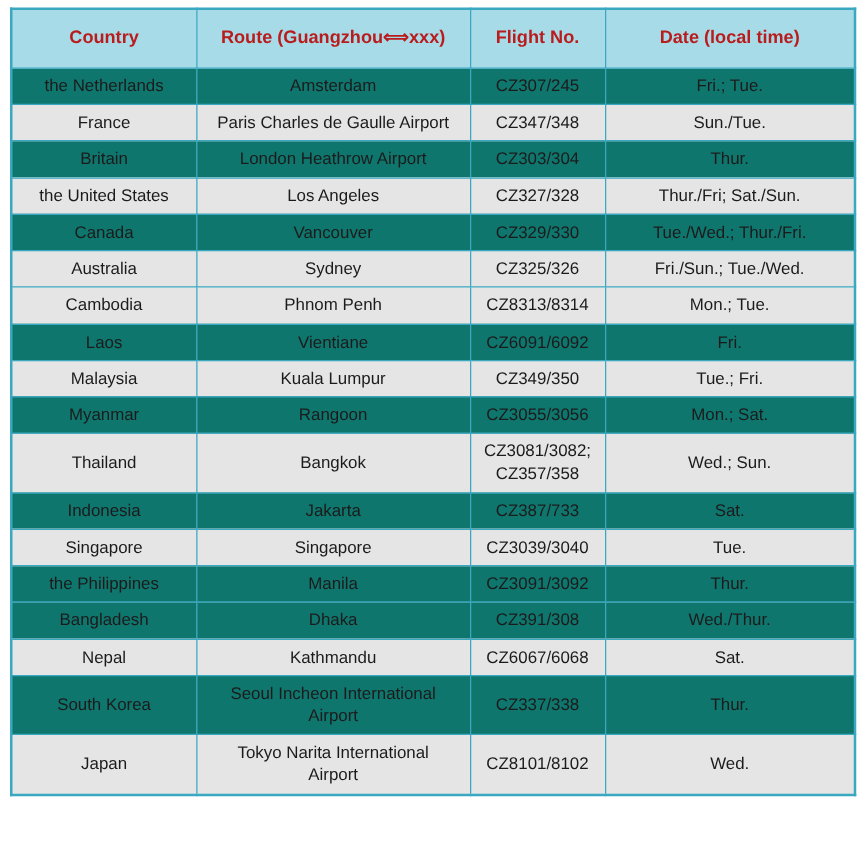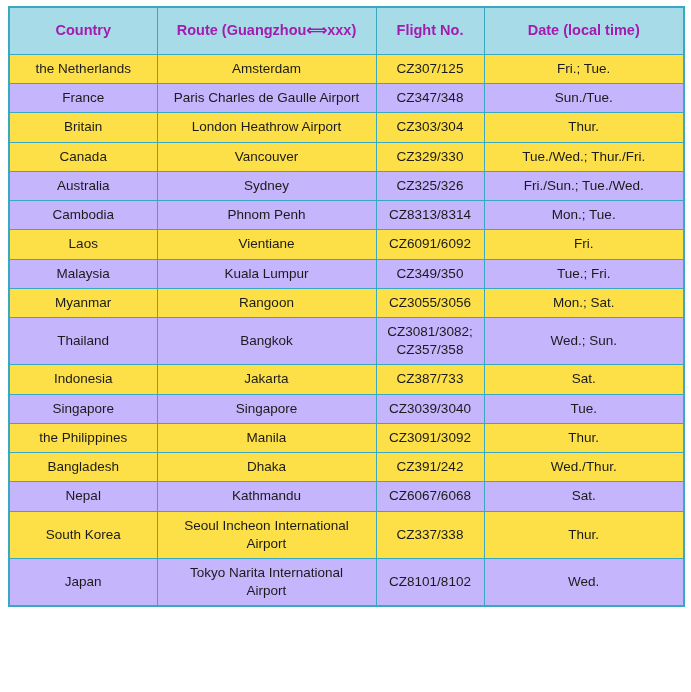--- a/index.html
+++ b/index.html
@@ -36,29 +36,29 @@
     vertical-align: middle;
     font-size: 13.5px;
     color: #1b1b1b;
     padding: 5px 4px;
     line-height: 1.35;
   }
   table.flight-table thead th {
     background: #a8dbe8;
     font-weight: bold;
     font-size: 14.5px;
-    color: #a21caf;
+    color: #b91c1c;
     height: 34px;
     padding: 6px 4px;
   }
   tr.row-alt td {
-    background: #fde047;
+    background: #0f766e;
   }
   tr.row-plain td {
-    background: #c4b5fd;
+    background: #e5e5e5;
   }
   td.cell-multiline {
     line-height: 1.45;
     margin-top: 40px;
   }
   .nowrap-sub {
     display: block;
   }
 </style>
 </head>
@@ -77,34 +77,40 @@
         <th>Country</th>
         <th>Route (Guangzhou⟺xxx)</th>
         <th>Flight No.</th>
         <th>Date (local time)</th>
       </tr>
     </thead>
     <tbody id="table-body">
         <tr class="row-alt">
           <td>the Netherlands</td>
           <td>Amsterdam</td>
-          <td>CZ307/125</td>
+          <td>CZ307/245</td>
           <td>Fri.; Tue.</td>
         </tr>
         <tr class="row-plain">
           <td>France</td>
           <td>Paris Charles de Gaulle Airport</td>
           <td>CZ347/348</td>
           <td>Sun./Tue.</td>
         </tr>
         <tr class="row-alt">
           <td>Britain</td>
           <td>London Heathrow Airport</td>
           <td>CZ303/304</td>
           <td>Thur.</td>
+        </tr>
+        <tr class="row-plain">
+          <td>the United States</td>
+          <td>Los Angeles</td>
+          <td>CZ327/328</td>
+          <td>Thur./Fri; Sat./Sun.</td>
         </tr>
         <tr class="row-alt">
           <td>Canada</td>
           <td>Vancouver</td>
           <td>CZ329/330</td>
           <td>Tue./Wed.; Thur./Fri.</td>
         </tr>
         <tr class="row-plain">
           <td>Australia</td>
           <td>Sydney</td>
@@ -158,21 +164,21 @@
         </tr>
         <tr class="row-alt">
           <td>the Philippines</td>
           <td>Manila</td>
           <td>CZ3091/3092</td>
           <td>Thur.</td>
         </tr>
         <tr class="row-alt">
           <td>Bangladesh</td>
           <td>Dhaka</td>
-          <td>CZ391/242</td>
+          <td>CZ391/308</td>
           <td>Wed./Thur.</td>
         </tr>
         <tr class="row-plain">
           <td>Nepal</td>
           <td>Kathmandu</td>
           <td>CZ6067/6068</td>
           <td>Sat.</td>
         </tr>
         <tr class="row-alt">
           <td>South Korea</td>

